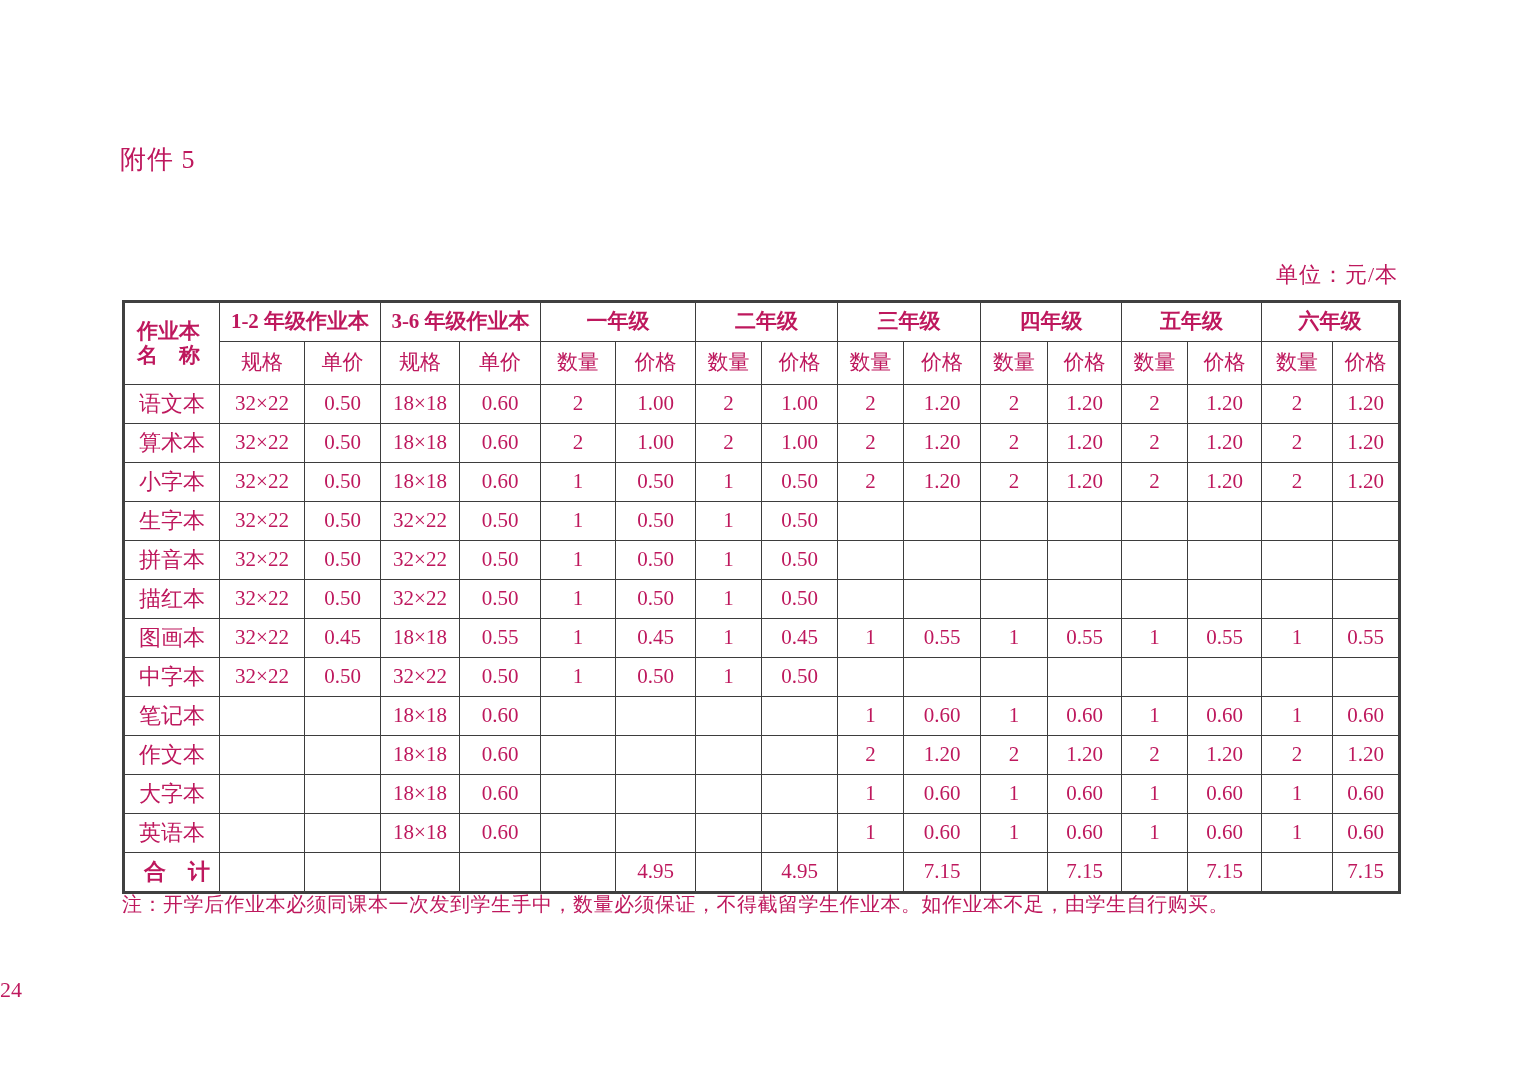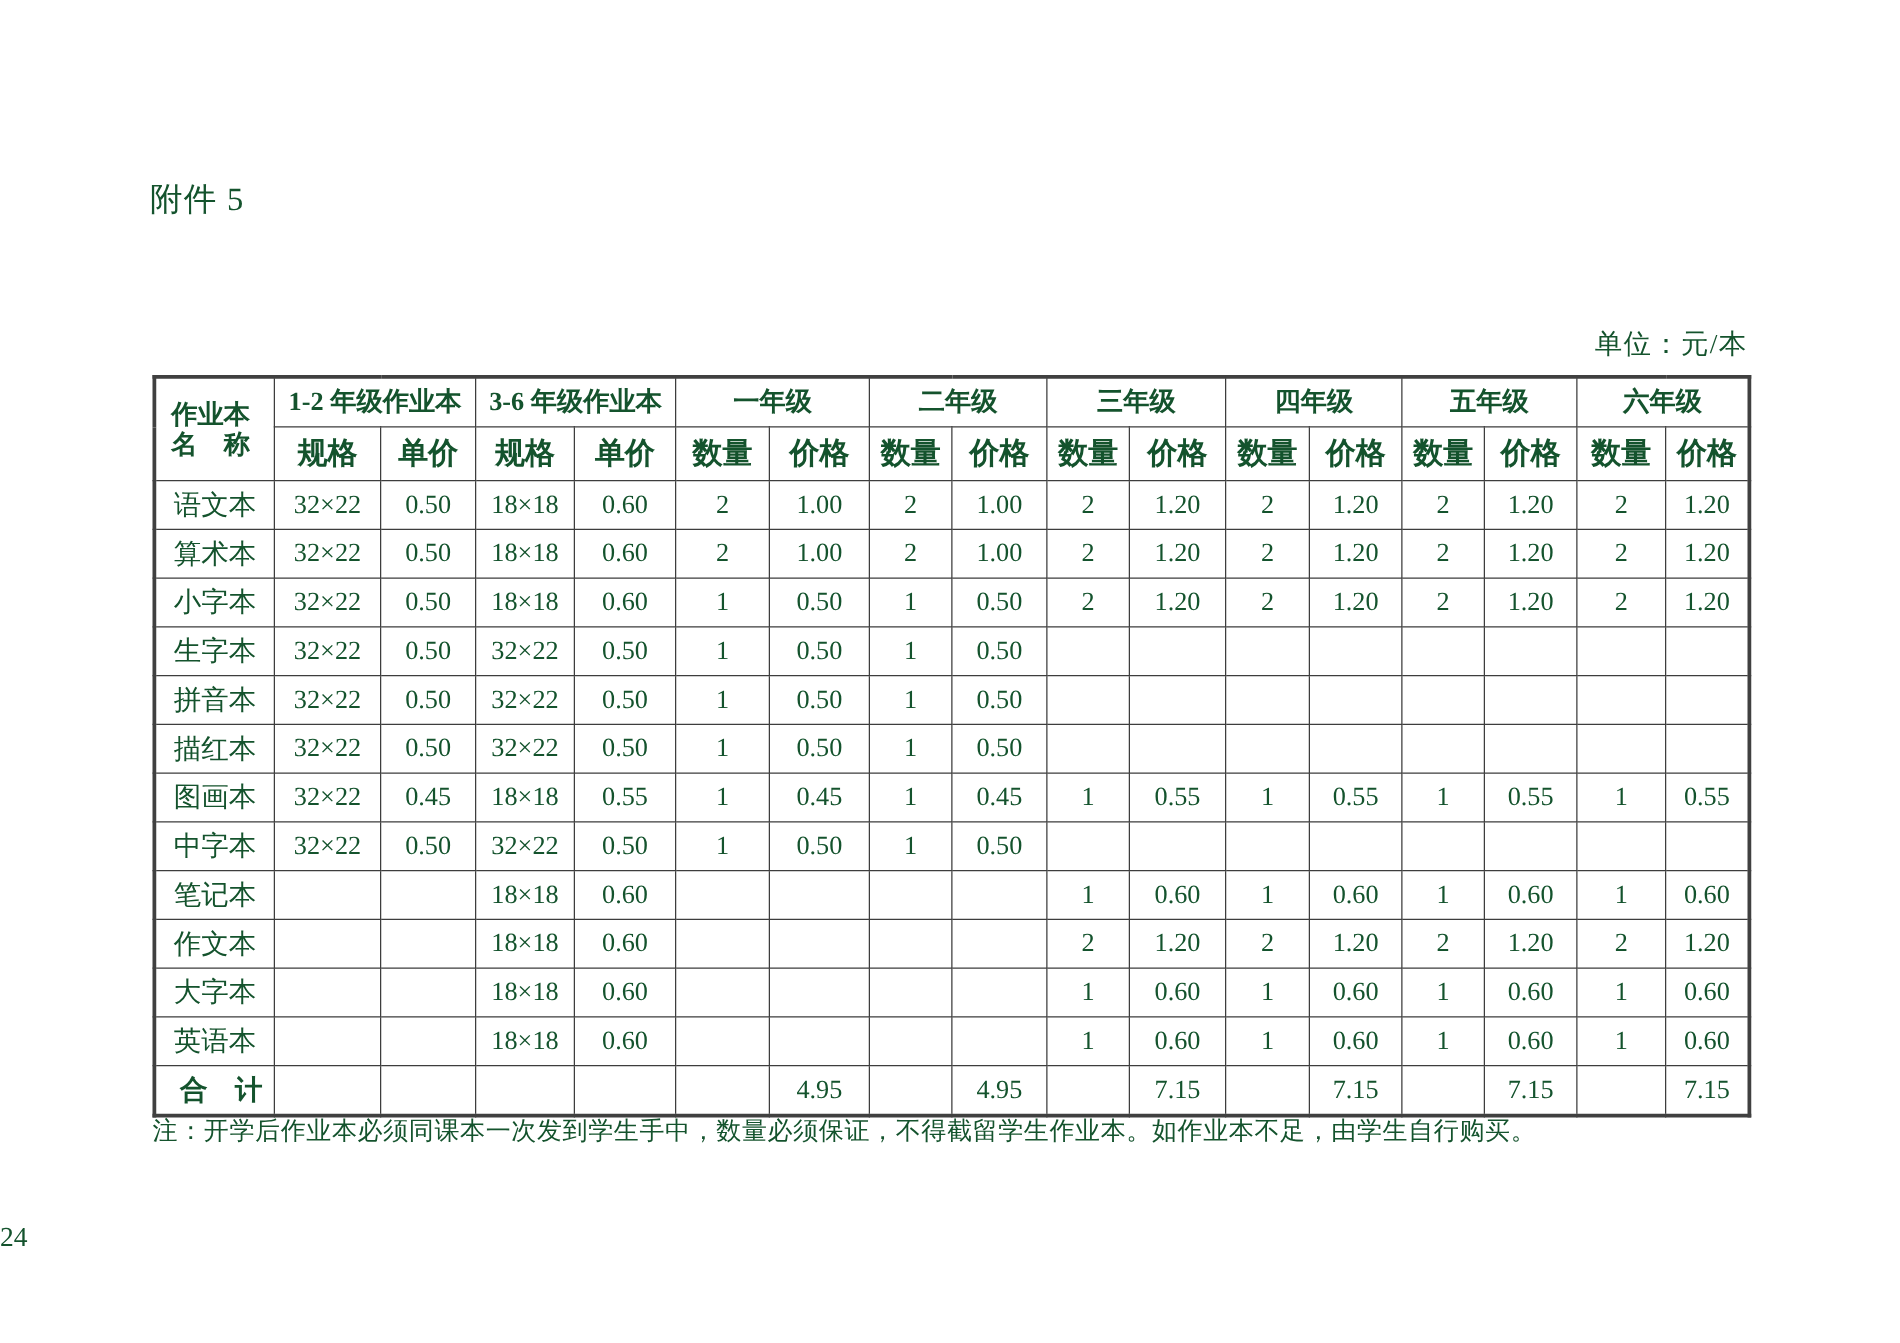--- a/index.html
+++ b/index.html
@@ -5,21 +5,21 @@
   html, body {
     margin: 0;
     padding: 0;
     background: #ffffff;
   }
   .page {
     position: relative;
     width: 1520px;
     height: 1074px;
     background: #ffffff;
-    color: #14532d;
+    color: #be185d;
     font-family: "Liberation Serif", "DejaVu Serif", serif;
     overflow: hidden;
   }
   .attachment {
     position: absolute;
     left: 120px;
     top: 142px;
     font-size: 26px;
     letter-spacing: 1px;
   }
@@ -55,21 +55,21 @@
     border: 1px solid #3d3d3d;
     text-align: center;
     vertical-align: middle;
     padding: 0;
     font-size: 21px;
     line-height: 1.1;
     overflow: hidden;
     white-space: nowrap;
   }
   .price-table thead tr.group-row th { height: 38px; font-weight: bold; font-size: 21px; }
-  .price-table thead tr.sub-row th   { height: 42px; font-weight: bold; font-size: 24px; }
+  .price-table thead tr.sub-row th   { height: 42px; font-weight: normal; font-size: 21px; }
   .price-table tbody td { height: 38px; }
   .price-table .name-head {
     text-align: left;
     padding-left: 12px;
     font-weight: bold;
   }
   .price-table .name-head span { display: block; }
   .price-table td.name-cell { font-size: 22px; }
   .price-table td.total-cell {
     text-align: center;

